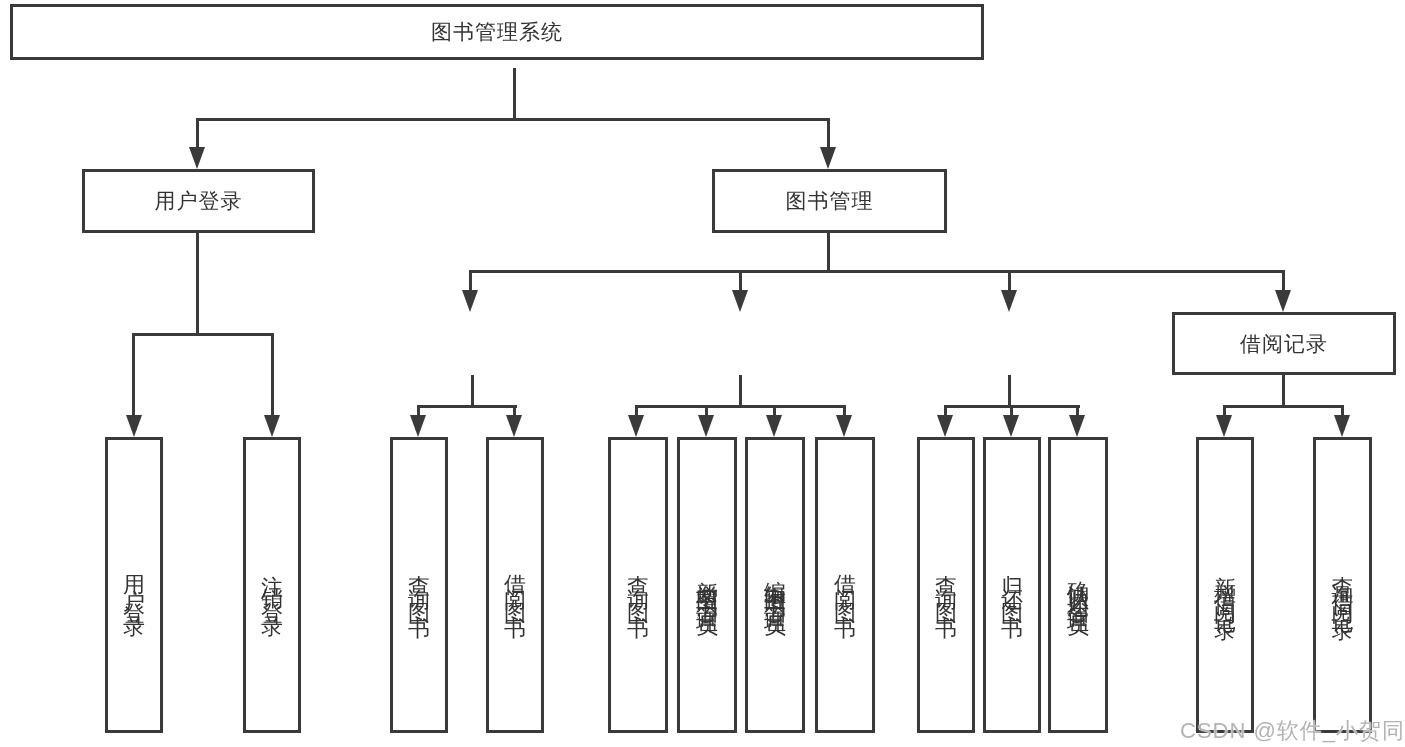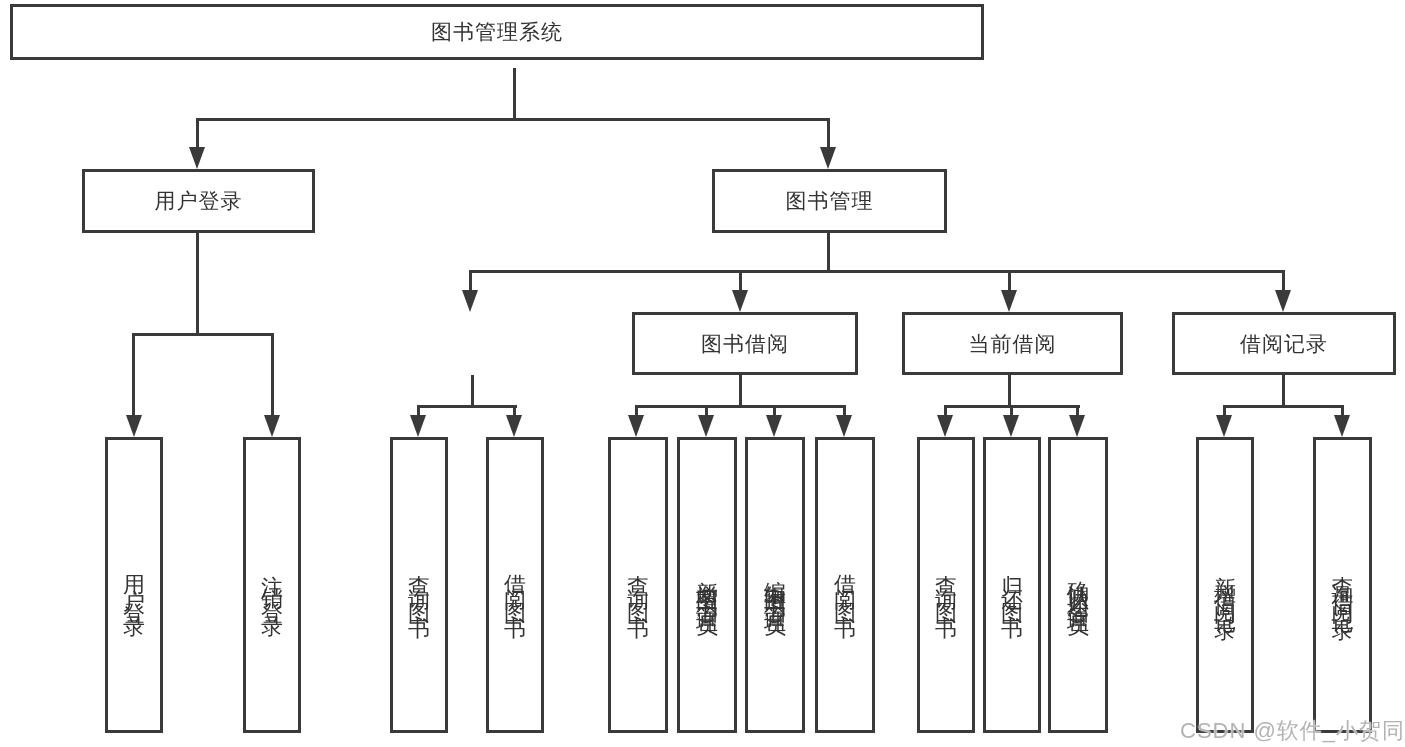--- a/index.html
+++ b/index.html
@@ -96,23 +96,21 @@
   <i class="ar" style="left:1216px;top:415px"></i>
   <i class="ar" style="left:1334px;top:415px"></i>
 
   <div class="node" style="left:10px;top:4px;width:974px;height:56px">图书管理系统</div>
 
   <div class="node" style="left:82px;top:169px;width:233px;height:64px">用户登录</div>
 
   <div class="node" style="left:712px;top:169px;width:235px;height:64px">图书管理</div>
 
 
-  <div class="node" style="left:632px;top:312px;width:226px;height:63px">图书借阅</div>
 
-  <div class="node" style="left:902px;top:312px;width:221px;height:63px">当前借阅</div>
 
   <div class="node" style="left:1172px;top:312px;width:224px;height:63px">借阅记录</div>
 
   <div class="node leaf" style="left:105px;top:437px;width:58px;height:296px">
     <span class="vtext cs4">用户登录</span>
   </div>
   <div class="node leaf" style="left:243px;top:437px;width:58px;height:296px">
     <span class="vtext cs4">注销登录</span>
   </div>
 

